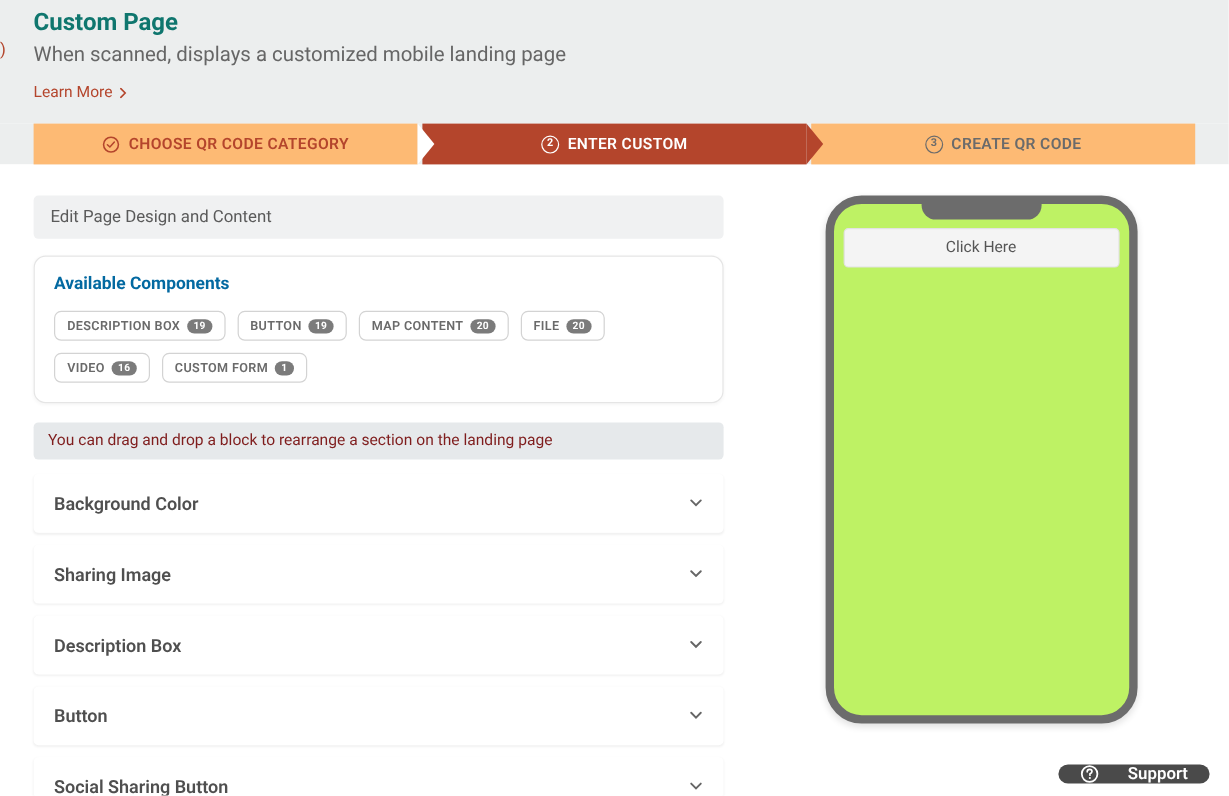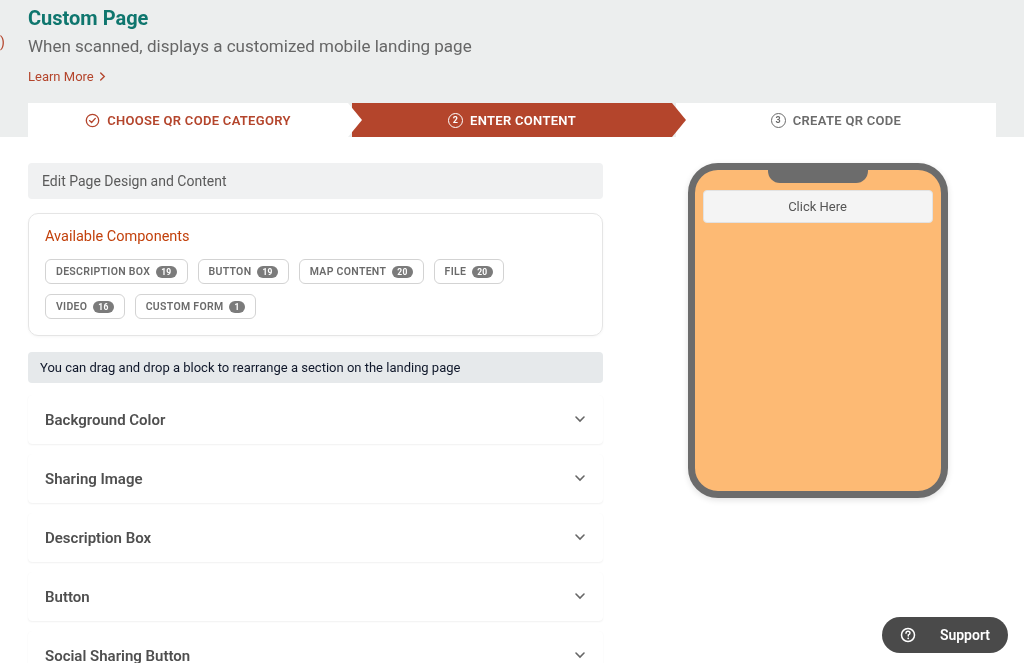--- a/index.html
+++ b/index.html
@@ -48,21 +48,21 @@
 
   .steps {
     display: flex;
     padding: 0 28px;
     background: #eceeee;
     gap: 4px;
   }
   .step {
     flex: 1;
     height: 34px;
-    background: #ffffff;
+    background: #fdba74;
     color: #b4452c;
     display: flex;
     align-items: center;
     justify-content: center;
     font-size: 13px;
     font-weight: 600;
     letter-spacing: 0.3px;
     position: relative;
     cursor: pointer;
   }
@@ -116,22 +116,22 @@
 
   .components-card {
     border: 1px solid #e5e5e5;
     border-radius: 10px;
     padding: 14px 16px 16px 16px;
     margin-bottom: 16px;
     box-shadow: 0 1px 3px rgba(0,0,0,0.04);
   }
   .components-title {
     font-size: 14.5px;
-    font-weight: 400;
-    color: #c2410c;
+    font-weight: 700;
+    color: #0369a1;
     margin-bottom: 14px;
   }
   .chips {
     display: flex;
     flex-wrap: wrap;
     gap: 10px;
   }
   .chip {
     border: 1px solid #d3d3d3;
     border-radius: 6px;
@@ -153,21 +153,21 @@
     border-radius: 8px;
     padding: 1px 5px;
     font-weight: 700;
   }
 
   .hint-bar {
     background: #e6e9eb;
     border-radius: 4px;
     padding: 8px 12px;
     font-size: 13px;
-    color: #0f172a;
+    color: #7f1d1d;
     margin-bottom: 12px;
   }
 
   .accordion-item {
     background: #fff;
     border: 1px solid #fff;
     box-shadow: 0 1px 2px rgba(0,0,0,0.06);
     border-radius: 4px;
     padding: 14px 16px;
     display: flex;
@@ -180,24 +180,24 @@
     font-size: 15px;
     font-weight: 600;
     color: #4f4f4f;
   }
   .chev {
     color: #666;
   }
 
   .phone {
     width: 260px;
-    height: 335px;
+    height: 440px;
     border: 7px solid #6c6c6c;
     border-radius: 30px;
-    background: #fdba74;
+    background: #bef264;
     position: relative;
     padding: 10px 8px;
     box-shadow: 0 2px 6px rgba(0,0,0,0.12);
   }
   .phone-notch {
     position: absolute;
     top: -1px;
     left: 50%;
     transform: translateX(-50%);
     width: 100px;
@@ -217,21 +217,21 @@
     cursor: pointer;
   }
 
   .support-btn {
     position: absolute;
     right: 16px;
     bottom: 10px;
     background: #4a4a4a;
     color: #fff;
     border-radius: 22px;
-    padding: 10px 18px;
+    padding: 0 18px;
     font-size: 14px;
     font-weight: 600;
     display: flex;
     align-items: center;
     gap: 24px;
     cursor: pointer;
   }
   .support-btn svg { width: 16px; height: 16px; }
 </style>
 </head>
@@ -255,21 +255,21 @@
     <span class="circle">
       <svg width="15" height="15" viewBox="0 0 15 15">
           <circle cx="7.5" cy="7.5" r="6.2" fill="none" stroke="#b4452c" stroke-width="1.3"></circle>
           <path d="M4.5 7.6 L6.6 9.5 L10.3 5.4" stroke="#b4452c" stroke-width="1.3" fill="none" stroke-linecap="round"></path>
         </svg>
     </span>
     <span>CHOOSE QR CODE CATEGORY</span>
   </div>
   <div class="step active">
     <span class="circle">2</span>
-    <span>ENTER CONTENT</span>
+    <span>ENTER CUSTOM</span>
   </div>
   <div class="step future">
     <span class="circle">3</span>
     <span>CREATE QR CODE</span>
   </div>
 </div>
 
 <div class="body-area">
   <div class="left-col">
     <div class="section-header">Edit Page Design and Content</div>

